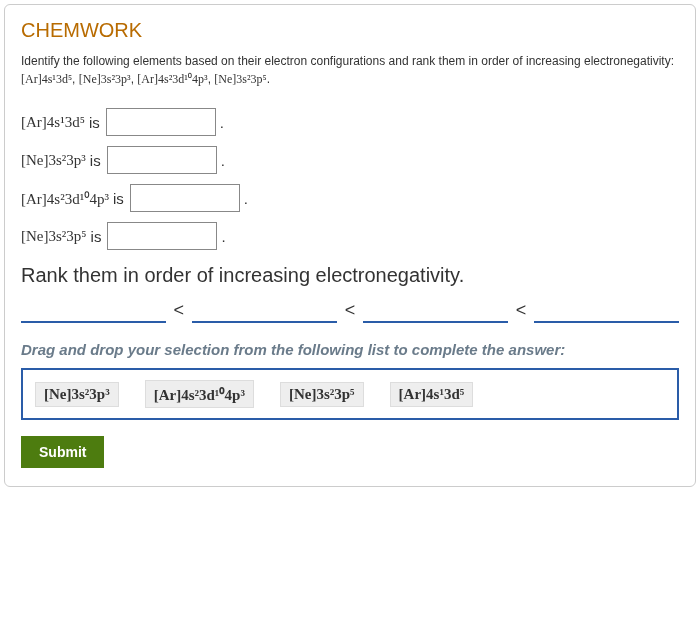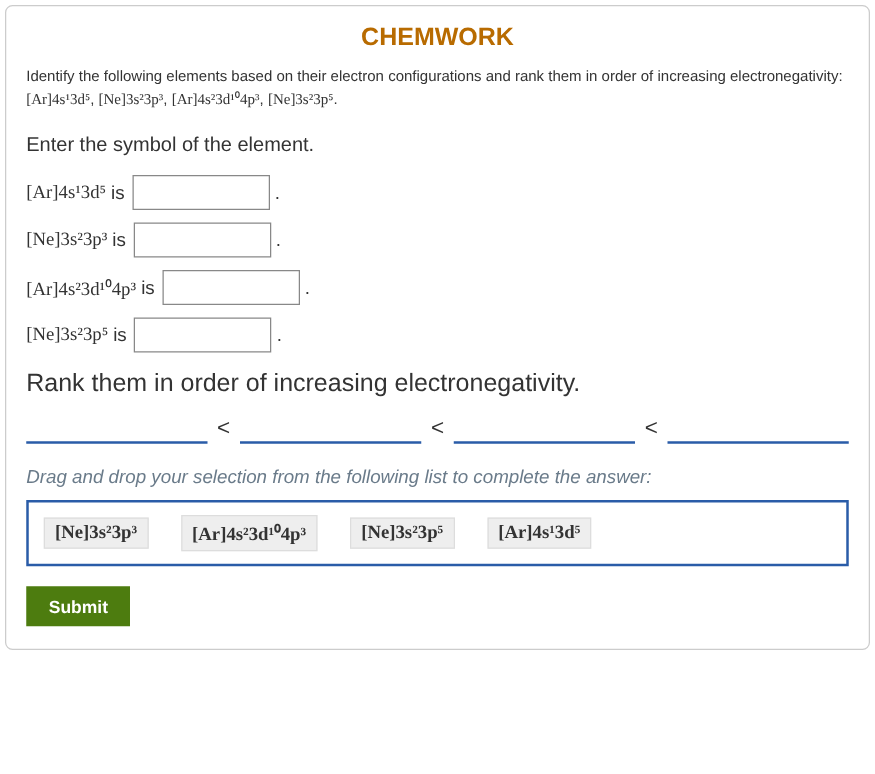--- a/index.html
+++ b/index.html
@@ -11,24 +11,23 @@
     width: 700px;
   }
   .panel {
     border: 1px solid #ccc;
     border-radius: 6px;
     padding: 14px 16px 18px 16px;
     margin: 4px;
   }
   .title {
     color: #b86b00;
-    font-weight: bold;
+    font-weight: normal;
     font-size: 20px;
     margin-bottom: 10px;
-    text-align: center;
   }
   .instr {
     font-size: 12px;
     line-height: 1.5;
     margin-bottom: 20px;
   }
   .enter {
     font-size: 16px;
     margin: 10px 0 14px 0;
   }
@@ -60,21 +59,21 @@
     flex: 1;
     border-bottom: 2px solid #2a5ca8;
     height: 26px;
   }
   .lt { font-size: 18px; padding-bottom: 2px; }
   .dragprompt {
     font-style: italic;
     color: #6a7b8a;
     font-size: 15px;
     margin: 16px 0 10px 0;
-    font-weight: 400;
+    font-weight: 700;
   }
   .dragbox {
     border: 2px solid #2a5ca8;
     padding: 10px 12px;
     display: flex;
     gap: 26px;
     align-items: center;
     justify-content: flex-start;
     margin-bottom: 16px;
   }
@@ -105,21 +104,20 @@
   <div class="title">CHEMWORK</div>
 
   <div class="instr">
     <span>Identify the following elements based on their electron configurations and rank them in order of increasing electronegativity: </span>
     <span class="ec">[Ar]4s¹3d⁵</span><span>, </span>
     <span class="ec">[Ne]3s²3p³</span><span>, </span>
     <span class="ec">[Ar]4s²3d¹⁰4p³</span><span>, </span>
     <span class="ec">[Ne]3s²3p⁵</span><span>.</span>
   </div>
 
-  <div class="enter">Enter the symbol of the element.</div>
 
   <div class="row">
     <span class="ec">[Ar]4s¹3d⁵</span>
     <span class="is">is</span>
     <input type="text" style="">
     <span class="dot">.</span>
   </div>
 
   <div class="row">
     <span class="ec">[Ne]3s²3p³</span>

